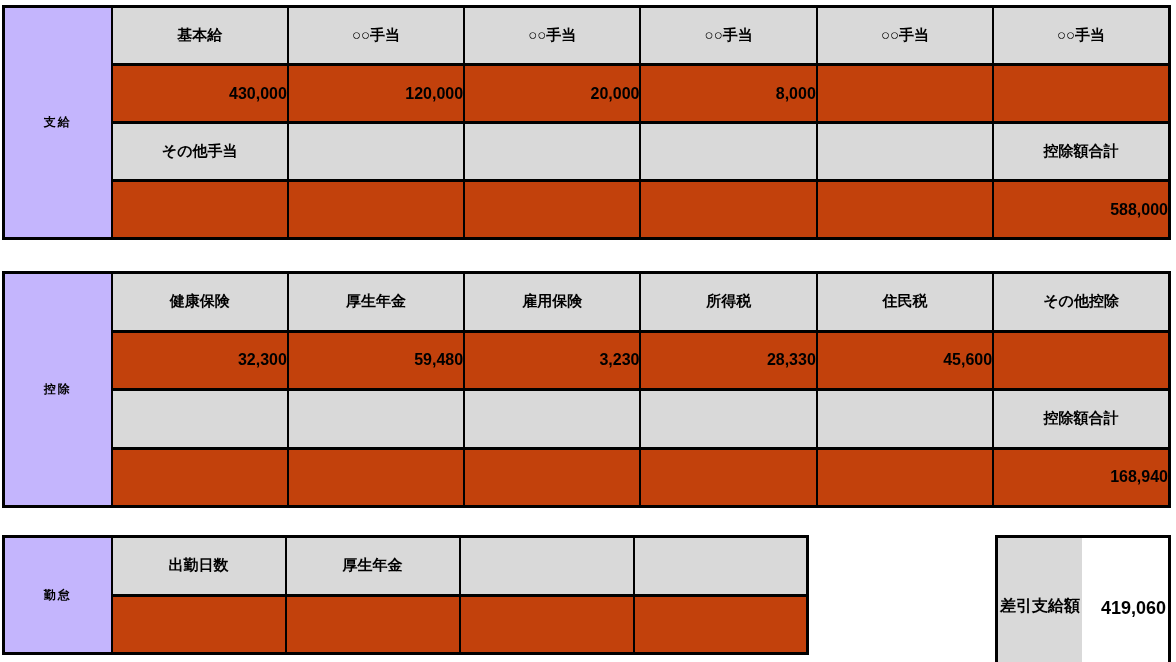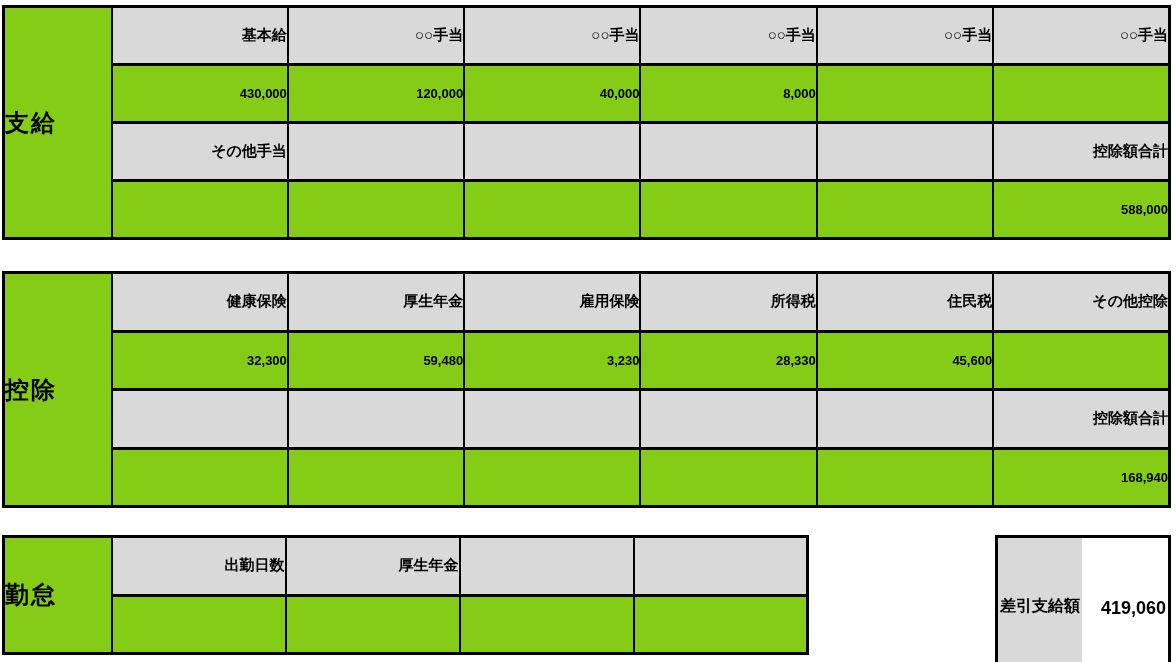--- a/index.html
+++ b/index.html
@@ -23,35 +23,35 @@
   table.sec td {
     border: 2px solid #000000;
     border-top-width: 3px;
     border-bottom-width: 3px;
     overflow: hidden;
     white-space: nowrap;
     vertical-align: middle;
     padding: 0;
   }
   td.label-cell {
-    background: #84cc16;
+    background: #c4b5fd;
     border-right-width: 3px;
-    text-align: left;
-    font-size: 24px;
+    text-align: center;
+    font-size: 12px;
     letter-spacing: 2px;
   }
   td.hdr-cell {
     background: #d9d9d9;
+    text-align: center;
+    font-size: 15px;
+  }
+  td.val-cell {
+    background: #c2410c;
     text-align: right;
-    font-size: 15px;
-  }
-  td.val-cell {
-    background: #84cc16;
-    text-align: right;
-    font-size: 13px;
+    font-size: 16px;
     padding-right: 10px;
   }
   td.italic { }
   #pay-table        { left: 2px;  top: 5px;   width: 1169px; height: 235px; }
   #deduction-table  { left: 2px;  top: 271px; width: 1169px; height: 237px; }
   #attendance-table { left: 2px;  top: 535px; width: 807px;  height: 120px; }
   #pay-table tr, #deduction-table tr { height: 25%; }
   #attendance-table tr { height: 50%; }
   .netbox {
     position: absolute;
@@ -102,21 +102,21 @@
       <td class="hdr-cell">基本給</td>
       <td class="hdr-cell">○○手当</td>
       <td class="hdr-cell">○○手当</td>
       <td class="hdr-cell">○○手当</td>
       <td class="hdr-cell">○○手当</td>
       <td class="hdr-cell">○○手当</td>
     </tr>
     <tr>
       <td class="val-cell">430,000</td>
       <td class="val-cell">120,000</td>
-      <td class="val-cell">40,000</td>
+      <td class="val-cell">20,000</td>
       <td class="val-cell">8,000</td>
       <td class="val-cell"></td>
       <td class="val-cell"></td>
     </tr>
     <tr>
       <td class="hdr-cell">その他手当</td>
       <td class="hdr-cell"></td>
       <td class="hdr-cell"></td>
       <td class="hdr-cell"></td>
       <td class="hdr-cell"></td>

